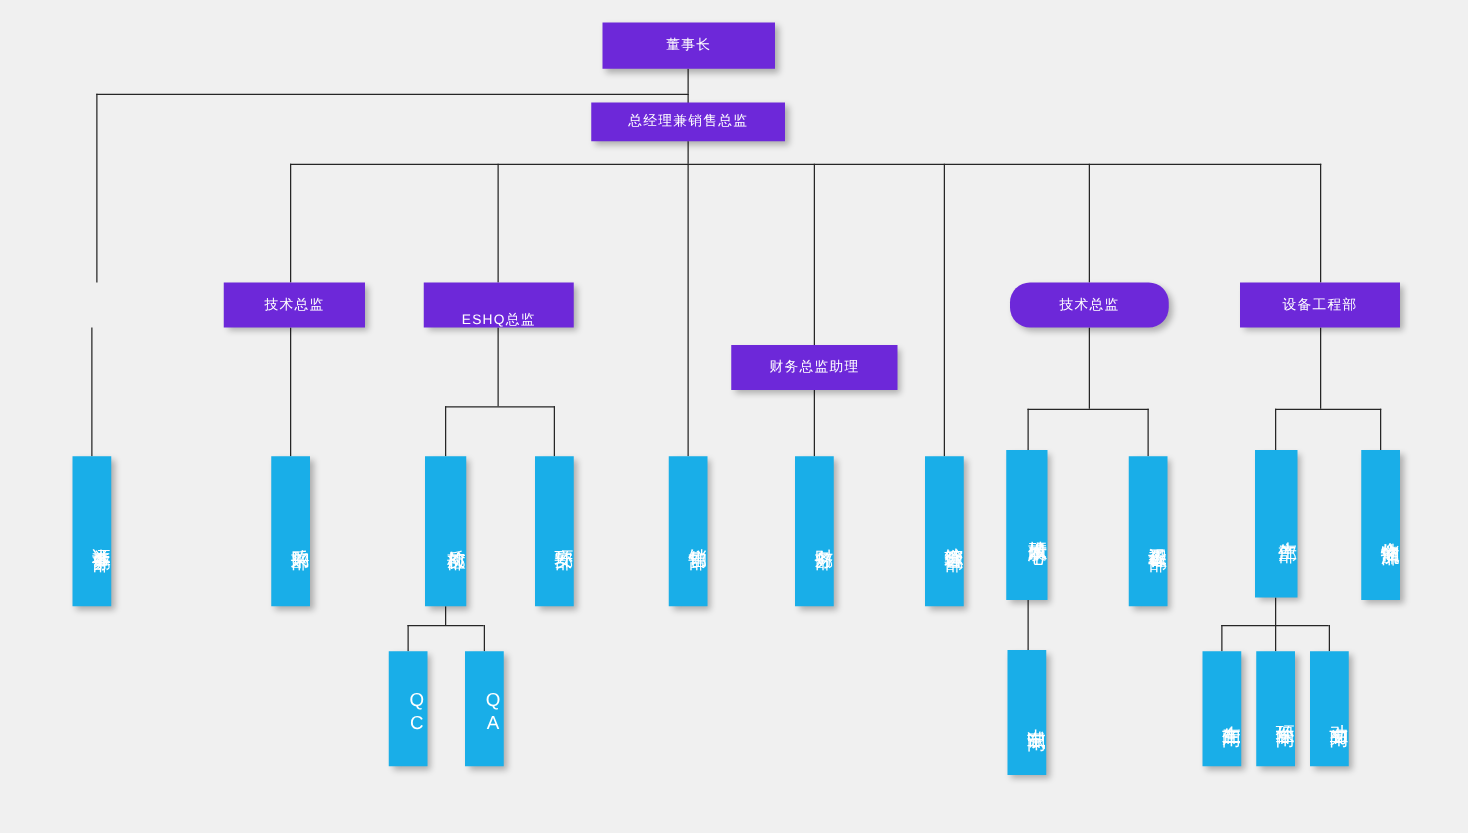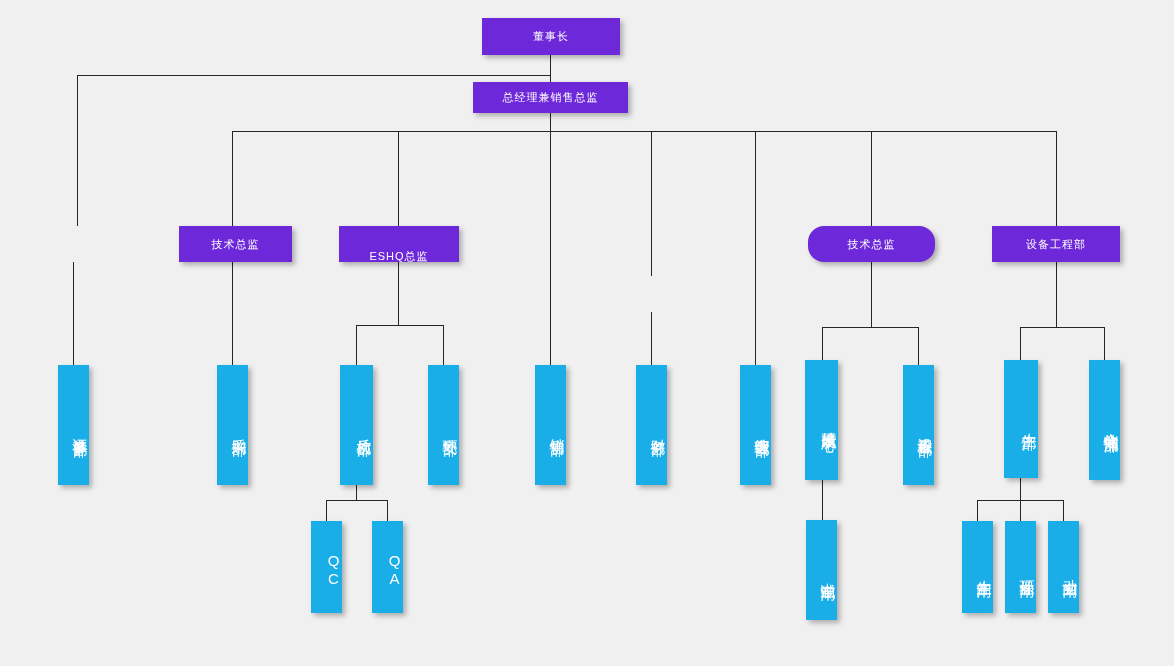--- a/index.html
+++ b/index.html
@@ -130,20 +130,23 @@
 
 
   <div class="node exec" style="left:179px; top:226px; width:113px; height:36px;">
     <span class="lbl">技术总监</span>
   </div>
 
   <div class="node exec" style="left:339px; top:226px; width:120px; height:36px;align-items:flex-end;">
     <span class="lbl">ESHQ总监</span>
   </div>
 
+  <div class="node exec" style="left:585px; top:276px; width:133px; height:36px;">
+    <span class="lbl">财务总监助理</span>
+  </div>
 
   <div class="node exec" style="left:808px; top:226px; width:127px; height:36px;border-radius:16px;">
     <span class="lbl">技术总监</span>
   </div>
 
   <div class="node exec" style="left:992px; top:226px; width:128px; height:36px;">
     <span class="lbl">设备工程部</span>
   </div>
 
   <div class="node dept" style="left:58px; top:365px; width:31px; height:120px;">

